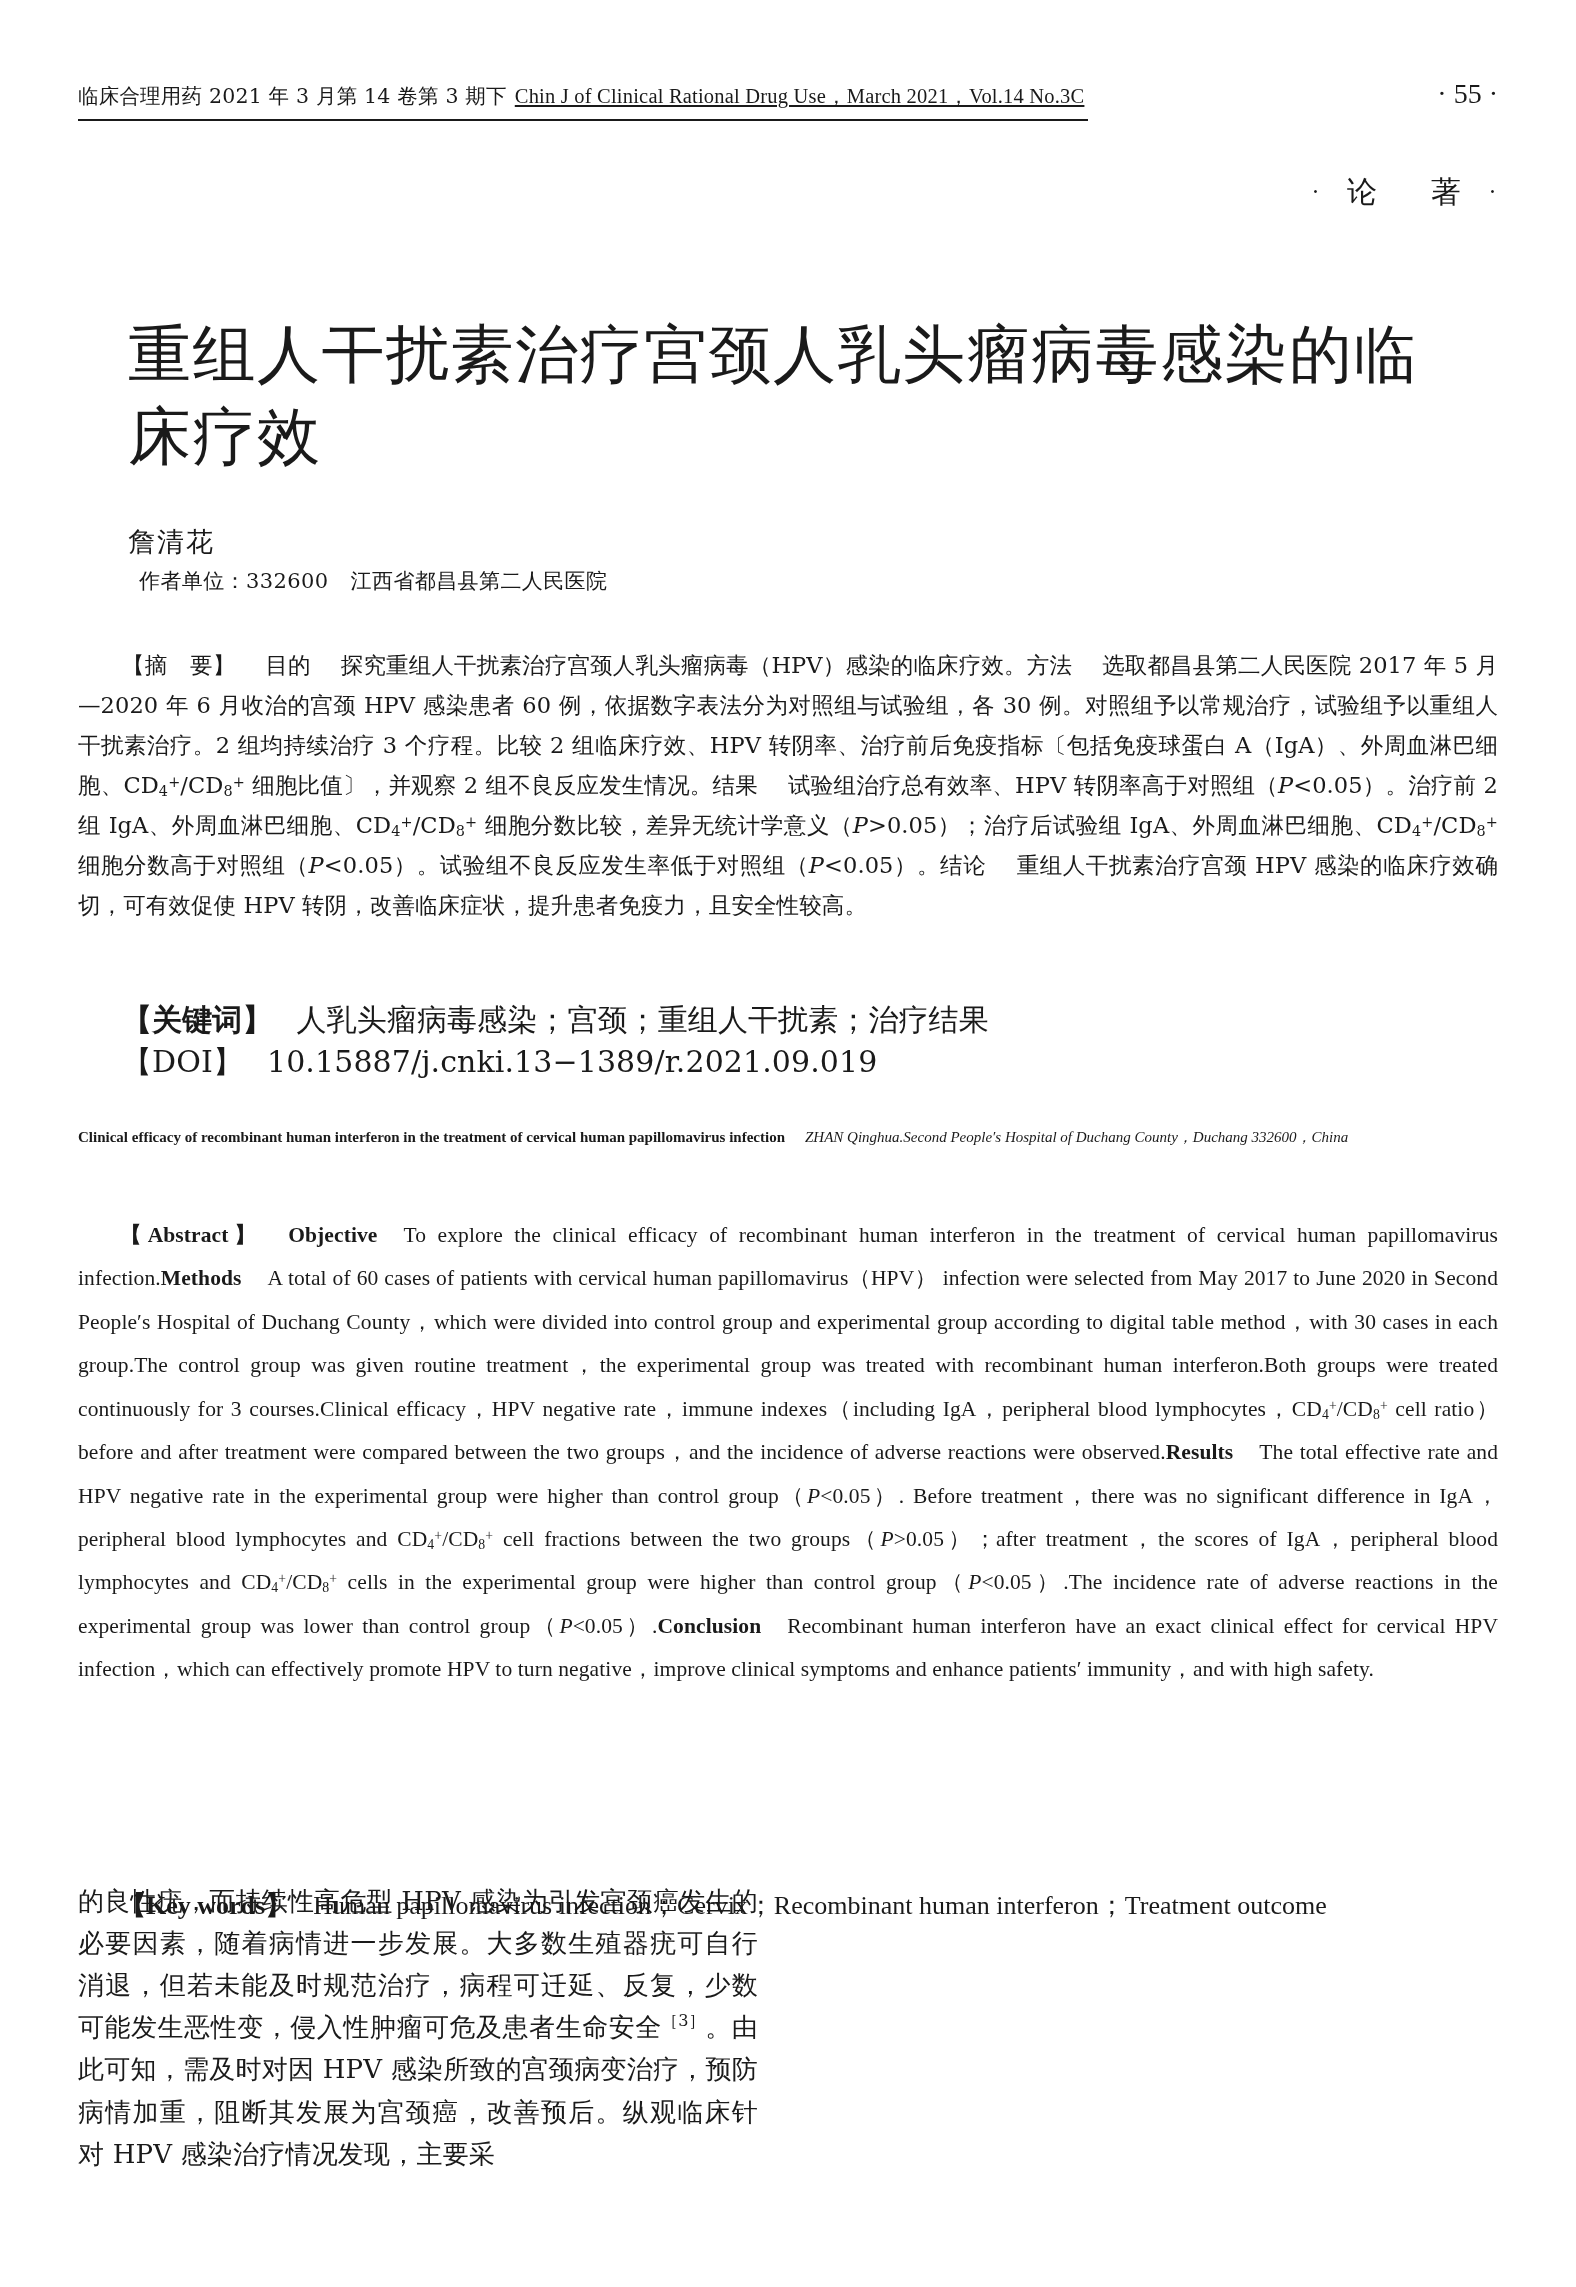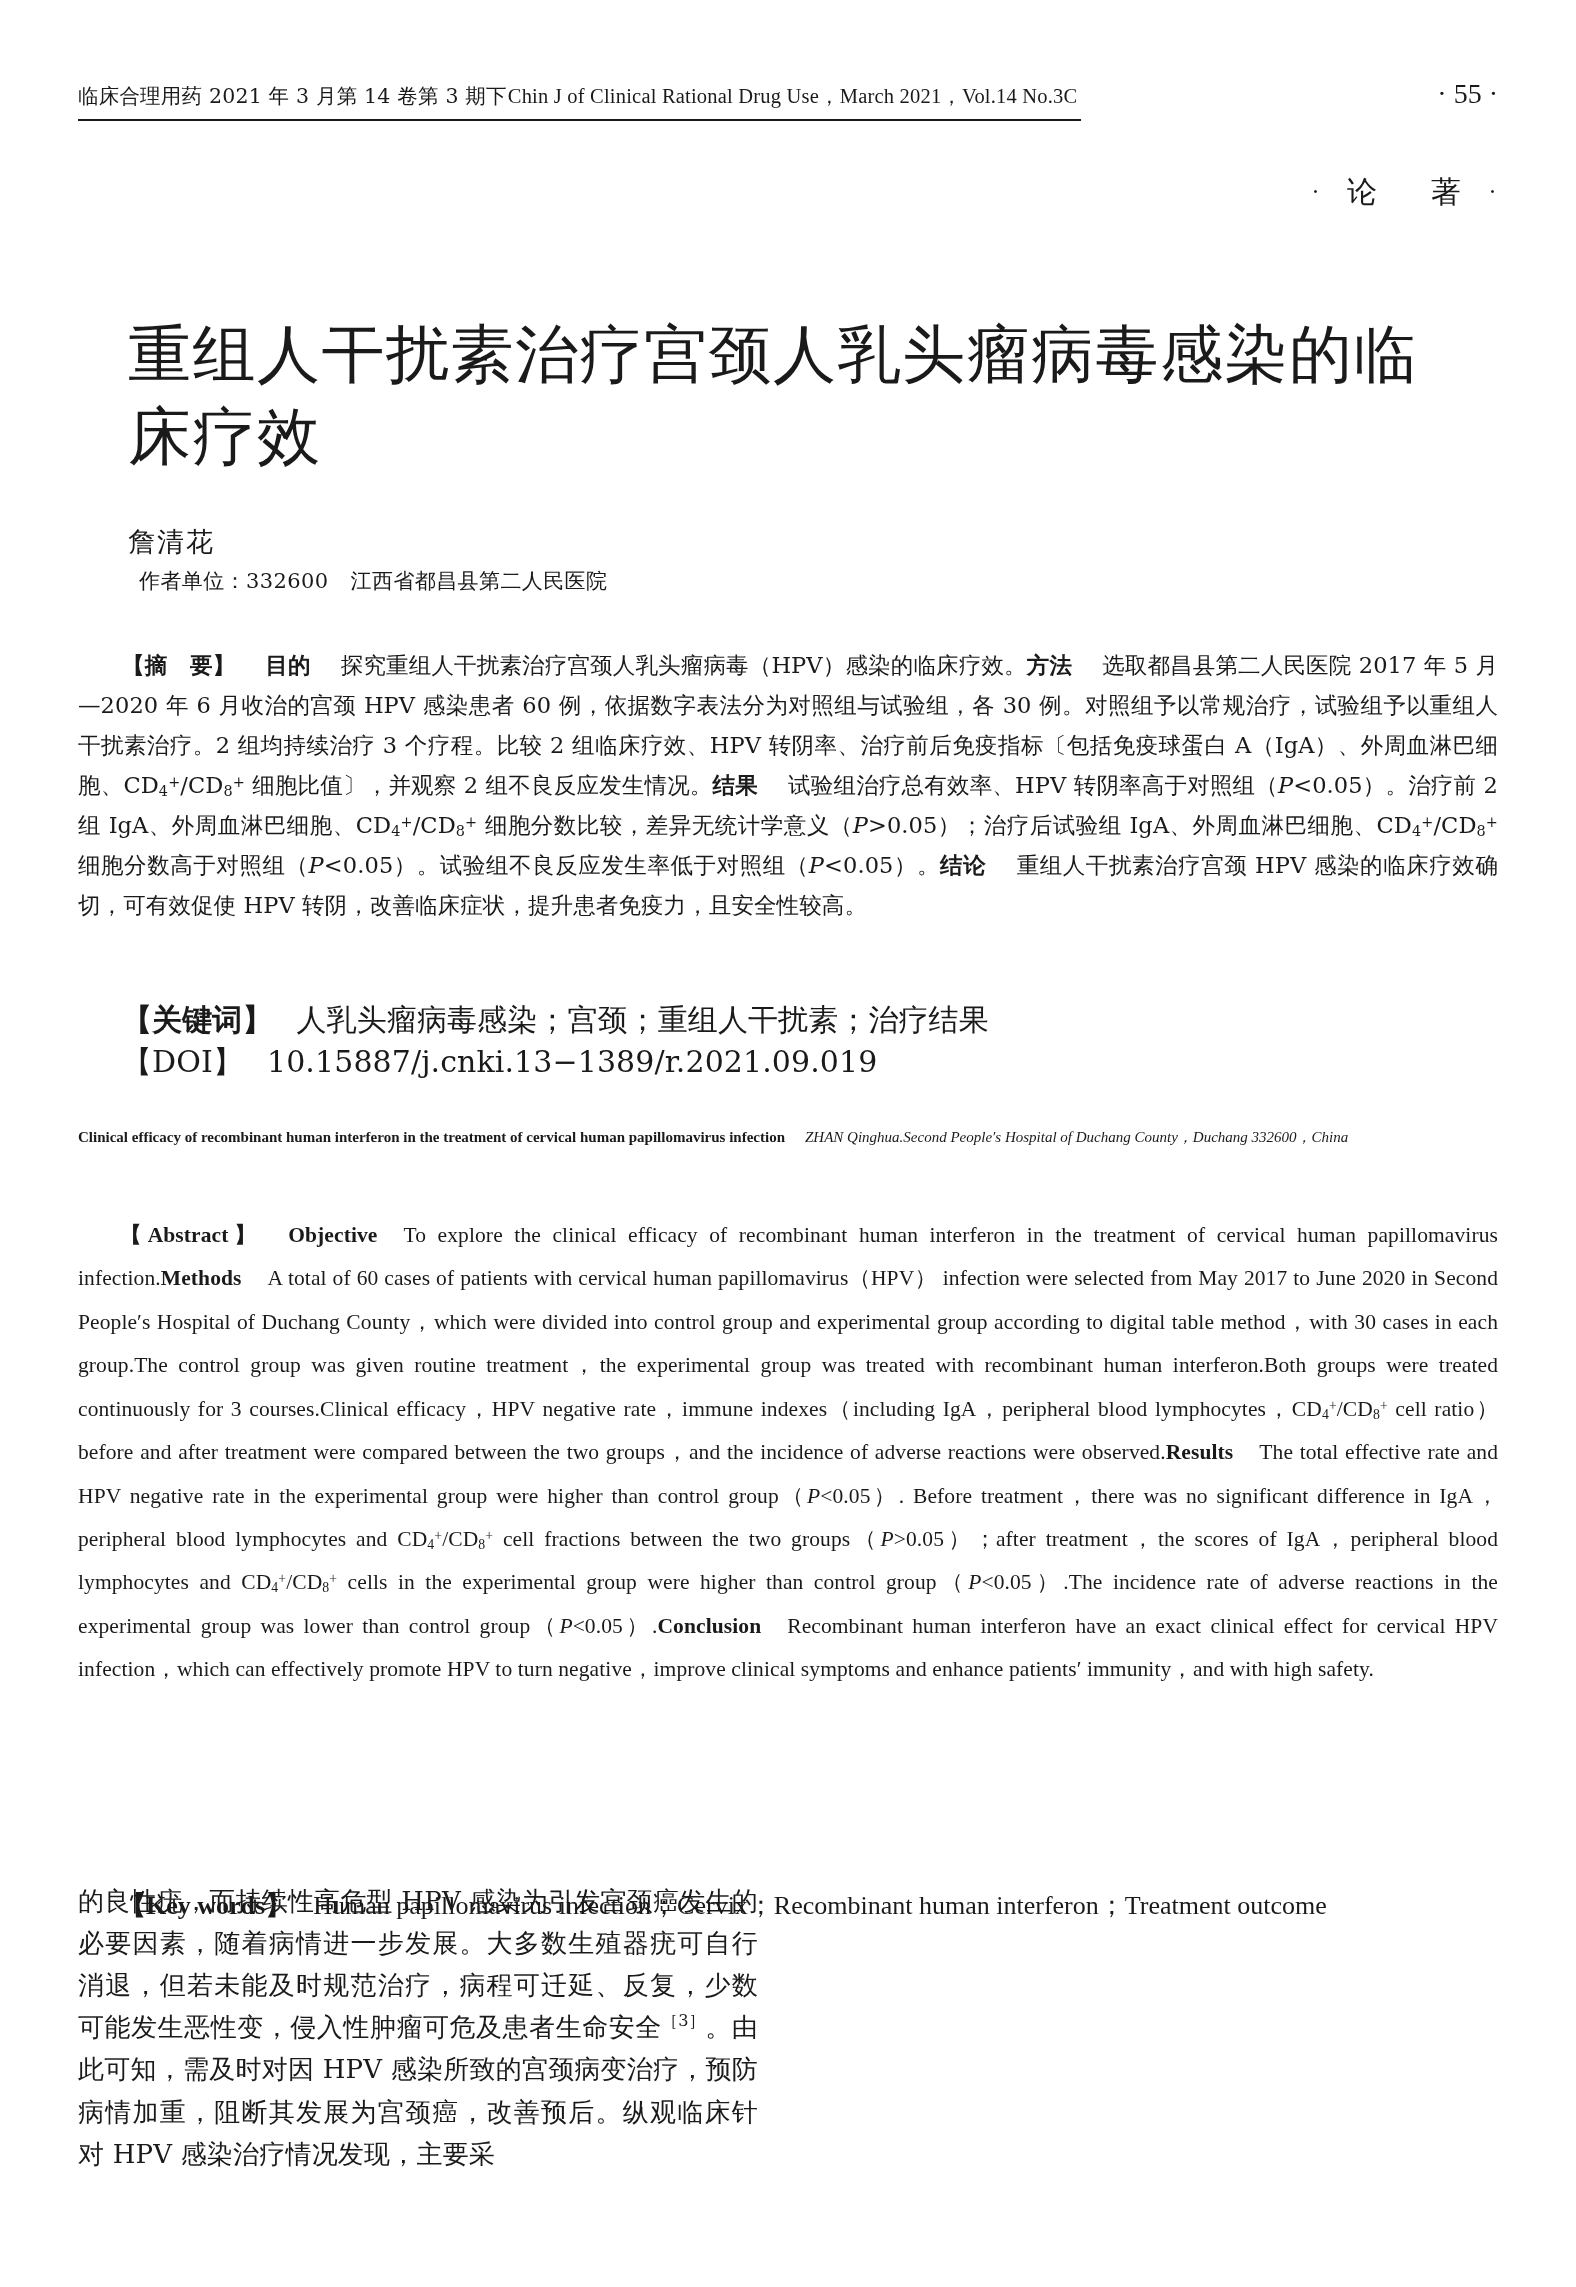--- a/index.html
+++ b/index.html
@@ -35,21 +35,21 @@
   }
   .running-head-left {
     font-size: 20.5px;
     letter-spacing: 0.2px;
     white-space: nowrap;
     border-bottom: 2.5px solid #1a1a1a;
     padding-bottom: 9px;
     padding-right: 4px;
   }
   .running-head-left .cn { font-family: "DejaVu Serif", serif; }
-  .running-head-left .en { margin-left: 1px; }
+  .running-head-left .en { margin-left: 8px; text-decoration: underline; }
   .folio {
     font-size: 28px;
     white-space: nowrap;
     padding-bottom: 9px;
   }
 
   
   .article-type {
     position: absolute;
     right: 78px;
@@ -103,21 +103,21 @@
     top: 645px;
     width: 1420px;
     font-family: "DejaVu Serif", serif;
     font-size: 22.5px;
     line-height: 1.78;
     text-align: justify;
     text-justify: inter-character;
     letter-spacing: 0.1px;
   }
   .cn-abstract .lead { margin-left: 44px; }
-  .cn-abstract b { font-weight: 700; }
+  .cn-abstract b { font-weight: 400; }
   .cn-abstract .spw { display: inline-block; width: 30px; }
 
   .kw-line, .doi-line {
     position: absolute;
     left: 78px;
     font-family: "DejaVu Serif", serif;
     font-size: 30px;
     letter-spacing: 0.1px;
     white-space: nowrap;
   }

